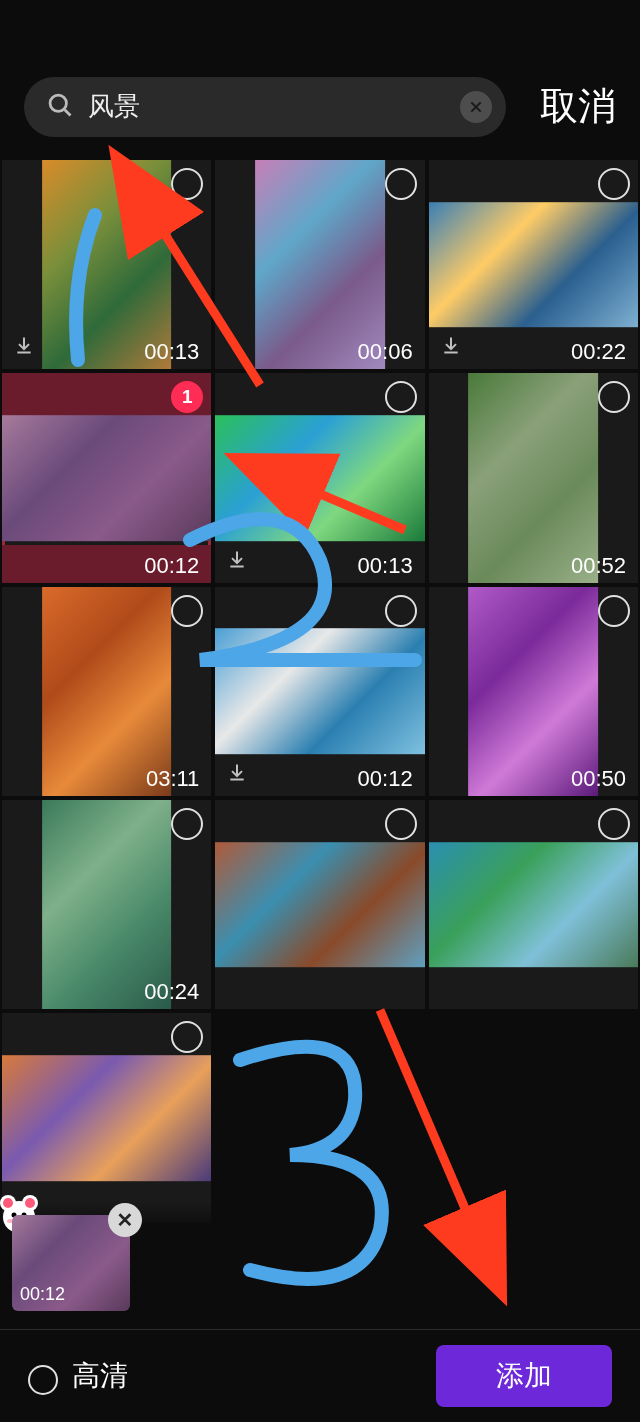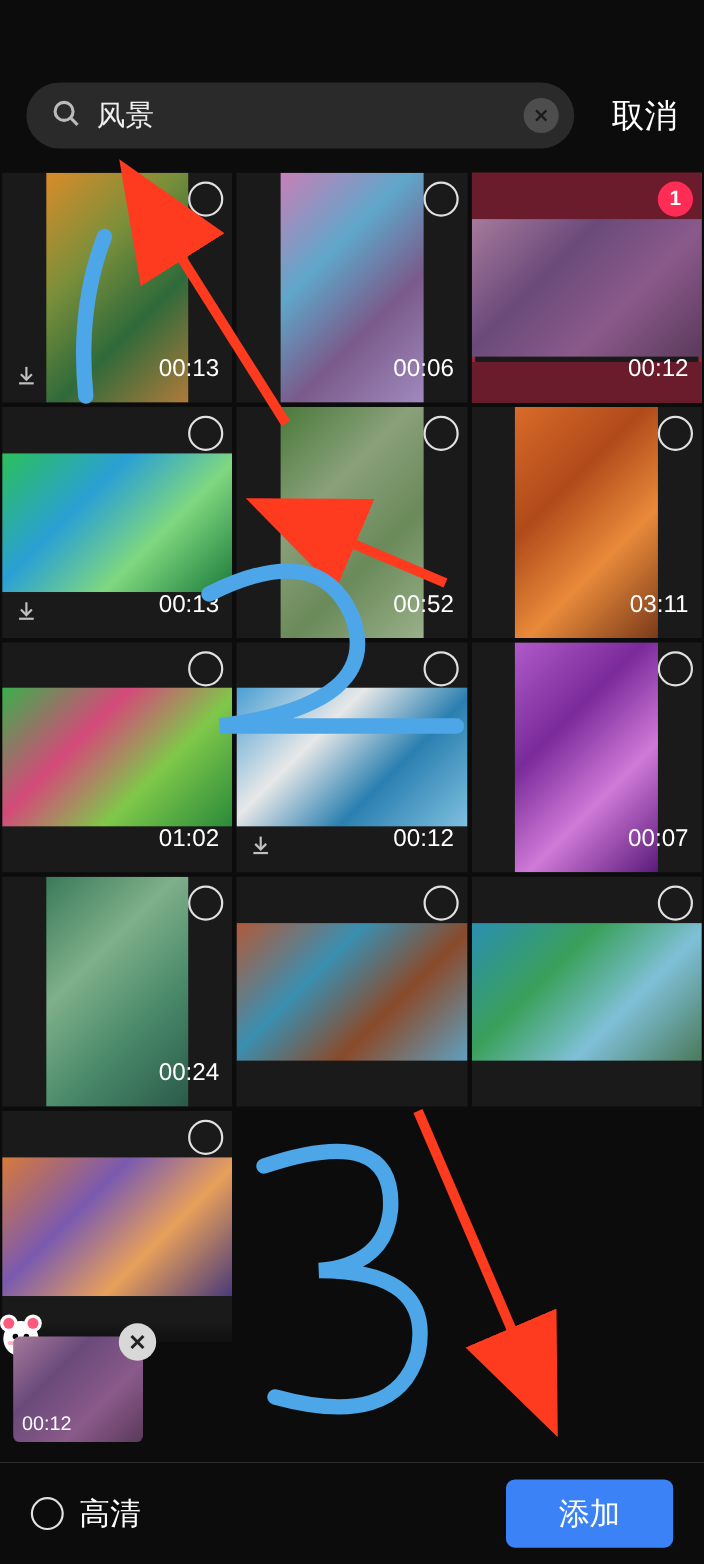--- a/index.html
+++ b/index.html
@@ -6,50 +6,50 @@
   html, body { width: 640px; height: 1422px; background: #000; font-family: -apple-system, "PingFang SC", sans-serif; color: #fff; overflow: hidden; }
   .app { width: 640px; height: 1422px; background: #0c0c0c; position: relative; }
 
   
   .searchbar { display: flex; align-items: center; padding: 75px 18px 22px 24px; gap: 28px; }
   .search-box { flex: 1; background: #2a2a2a; border-radius: 36px; height: 60px; display: flex; align-items: center; padding: 0 14px 0 22px; }
   .search-box svg { width: 28px; height: 28px; flex: none; }
   .search-input { flex: 1; background: transparent; border: 0; outline: none; color: #eee; font-size: 26px; padding: 0 14px; }
   .clear-btn { width: 32px; height: 32px; border-radius: 50%; background: #4d4d4d; display: flex; align-items: center; justify-content: center; flex: none; }
   .clear-btn svg { width: 16px; height: 16px; }
-  .cancel-btn { font-size: 30px; color: #fff; padding: 6px 6px; }
+  .cancel-btn { font-size: 38px; color: #fff; padding: 6px 6px; }
 
   
   .grid { display: grid; grid-template-columns: 1fr 1fr 1fr; gap: 4px; padding: 0 2px; }
   .cell { position: relative; width: 100%; aspect-ratio: 1/1; background: #1a1a1a; overflow: hidden; display:flex; align-items:center; justify-content:center; }
   .thumb { position:absolute; display:flex; align-items:center; justify-content:center; }
   .thumb.portrait { top:0; bottom:0; left:50%; transform:translateX(-50%); width:62%; }
   .thumb.land { left:0; right:0; top:50%; transform:translateY(-50%); height:60%; width:100%; }
   .sel-ring { position:absolute; top:8px; right:8px; width:32px; height:32px; border:2.5px solid #e0e0e0; border-radius:50%; }
   .sel-ring.filled { background:#ff2d55; border-color:#ff2d55; color:#fff; font-size:19px; font-weight:600; display:flex; align-items:center; justify-content:center; }
   .dl-icon { position:absolute; bottom:10px; left:12px; opacity:.85; }
   .dl-icon svg { width:20px; height:20px; }
-  .duration { position:absolute; bottom:18px; right:12px; font-size:22px; color:#fff; }
+  .duration { position:absolute; bottom:4px; right:12px; font-size:22px; color:#fff; }
   .cell.selected { outline:3px solid #9c2836; outline-offset:-3px; }
   .cell.selected .sel-overlay { position:absolute; inset:0 0 auto 0; height:30%; background:#6a1b2c; }
   .cell.selected .sel-overlay2 { position:absolute; inset:auto 0 0 0; height:18%; background:#6a1b2c; }
 
   
   .tray { position:absolute; left:0; right:0; bottom:92px; padding:14px 12px 18px; display:flex; align-items:flex-end; gap:12px; border-bottom:1px solid #2c2c2c; background:linear-gradient(#0c0c0c00,#0c0c0c 22%); }
   .tray-item { position:relative; width:118px; height:96px; border-radius:6px; overflow:visible; }
   .tray-thumb { width:100%; height:100%; border-radius:6px; overflow:hidden; position:relative; }
   .tray-x { position:absolute; top:-12px; right:-12px; width:34px; height:34px; border-radius:50%; background:#d8d8d8; color:#222; display:flex; align-items:center; justify-content:center; font-size:20px; font-weight:700; }
   .tray-dur { position:absolute; bottom:6px; left:8px; font-size:18px; color:#fff; }
   .mascot { position:absolute; left:-6px; bottom:90px; width:50px; height:50px; }
 
   
   .bottom { position:absolute; left:0; right:0; bottom:0; height:92px; display:flex; align-items:center; justify-content:space-between; padding:0 28px; background:#0c0c0c; }
-  .hd { display:flex; align-items:center; gap:14px; font-size:28px; }
+  .hd { display:flex; align-items:flex-end; gap:14px; font-size:28px; }
   .hd-ring { width:30px; height:30px; border:2.5px solid #e0e0e0; border-radius:50%; }
-  .add-btn { background:#3b82f6; color:#fff; font-size:28px; border:0; border-radius:8px; padding:12px 48px; }
+  .add-btn { background:#6d28d9; color:#fff; font-size:28px; border:0; border-radius:8px; padding:12px 60px; }
 
   
   .anno { position:absolute; inset:0; pointer-events:none; }
 </style>
 </head>
 <body>
 
 <div class="app">
 
   <div class="searchbar">
@@ -80,20 +80,30 @@
             <polyline points="6,11 12,17 18,11"></polyline>
             <line x1="4" y1="21" x2="20" y2="21"></line>
           </svg></span>
         <span class="duration">00:13</span>
       </div>
       <div class="cell">
         <div class="thumb portrait" style="background:linear-gradient(135deg, #c77fb8 0%, #5fa7c9 35%, #7a5a8a 65%, #a18abf 100%);"></div>
         <span class="sel-ring"></span>
         <span class="duration">00:06</span>
       </div>
+      <div class="cell">
+        <div class="thumb land" style="background:linear-gradient(135deg, #3a7fb5 0%, #ffcc66 35%, #2a5f8f 65%, #7fb0d1 100%);"></div>
+        <span class="sel-ring"></span>
+        <span class="dl-icon"><svg viewBox="0 0 24 24" fill="none" stroke="#ddd" stroke-width="2.4">
+            <line x1="12" y1="3" x2="12" y2="16"></line>
+            <polyline points="6,11 12,17 18,11"></polyline>
+            <line x1="4" y1="21" x2="20" y2="21"></line>
+          </svg></span>
+        <span class="duration">00:22</span>
+      </div>
       <div class="cell selected">
         <div class="sel-overlay"></div>
         <div class="sel-overlay2"></div>
         <div class="thumb land" style="background:linear-gradient(135deg, #a67a9c 0%, #6a4a7a 35%, #8a5a8a 65%, #5a3a5a 100%);"></div>
         <span class="sel-ring filled">1</span>
         <span class="duration">00:12</span>
       </div>
       <div class="cell">
         <div class="thumb land" style="background:linear-gradient(135deg, #2bbf5b 0%, #2aa0d4 35%, #7fd87f 65%, #1a7a3a 100%);"></div>
         <span class="sel-ring"></span>
@@ -108,38 +118,33 @@
         <div class="thumb portrait" style="background:linear-gradient(135deg, #4a7a3a 0%, #8aa07a 35%, #6a8a5a 65%, #9ab089 100%);"></div>
         <span class="sel-ring"></span>
         <span class="duration">00:52</span>
       </div>
       <div class="cell">
         <div class="thumb portrait" style="background:linear-gradient(135deg, #d96b2a 0%, #b04a1a 35%, #e88a3a 65%, #7a3a1a 100%);"></div>
         <span class="sel-ring"></span>
         <span class="duration">03:11</span>
       </div>
       <div class="cell">
-        <div class="thumb land" style="background:linear-gradient(135deg, #3ab04a 0%, #d44a7a 35%, #7fc84a 65%, #2a8a3a 100%);"></div>
-        <span class="sel-ring"></span>
-        <span class="duration">01:02</span>
-      </div>
-      <div class="cell">
         <div class="thumb land" style="background:linear-gradient(135deg, #4a9fd4 0%, #e8e8e8 35%, #2a7fb0 65%, #7fc0e0 100%);"></div>
         <span class="sel-ring"></span>
         <span class="dl-icon"><svg viewBox="0 0 24 24" fill="none" stroke="#ddd" stroke-width="2.4">
             <line x1="12" y1="3" x2="12" y2="16"></line>
             <polyline points="6,11 12,17 18,11"></polyline>
             <line x1="4" y1="21" x2="20" y2="21"></line>
           </svg></span>
         <span class="duration">00:12</span>
       </div>
       <div class="cell">
         <div class="thumb portrait" style="background:linear-gradient(135deg, #b05ac8 0%, #7a2a9a 35%, #d07ad8 65%, #5a1a7a 100%);"></div>
         <span class="sel-ring"></span>
-        <span class="duration">00:07</span>
+        <span class="duration">00:50</span>
       </div>
       <div class="cell">
         <div class="thumb portrait" style="background:linear-gradient(135deg, #3a7a5a 0%, #7fb08a 35%, #4a8a6a 65%, #2a5a4a 100%);"></div>
         <span class="sel-ring"></span>
         <span class="duration">00:24</span>
       </div>
       <div class="cell">
         <div class="thumb land" style="background:linear-gradient(135deg, #b05a3a 0%, #3a8fb0 35%, #8a4a2a 65%, #5fa0c0 100%);"></div>
         <span class="sel-ring"></span>
       </div>

